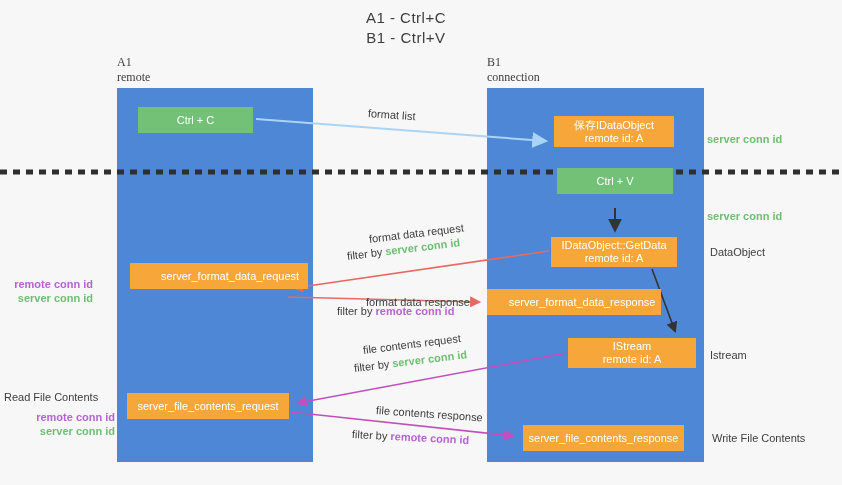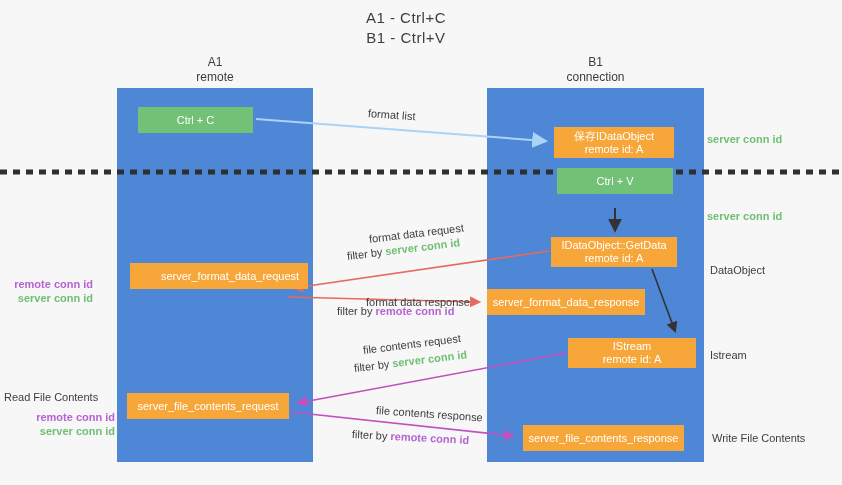--- a/index.html
+++ b/index.html
@@ -1,53 +1,53 @@
 <!DOCTYPE html>
 <html style="--bg: #f7f7f8; --column-blue: #4d87d5; --box-green: #73c077; --box-orange: #f7a73a; --arrow-lightblue: #aad4f5; --arrow-red: #e66a60; --arrow-magenta: #c24fbe; --arrow-black: #333333; --text-purple: #b763d3; --text-green: #6fbf72; --text-dark: #3d3d3d; --dotted-line: #2f2f2f;"><head>
 <meta charset="utf-8">
 <style>
   html,body{margin:0;padding:0;background:#f7f7f8;}
   body{font-family:"Liberation Sans",sans-serif;}
   #canvas{position:relative;width:842px;height:485px;background:var(--bg,#f7f7f8);overflow:hidden;border-radius:10px;}
   .abs{position:absolute;}
   #title{left:306px;top:8px;width:200px;text-align:center;font-size:15px;line-height:20px;color:var(--text-dark);letter-spacing:0.5px;}
-  .col-header{top:55px;text-align:center;font-size:12px;line-height:15px;color:var(--text-dark);}
+  .col-header{top:55px;text-align:left;font-size:12px;line-height:15px;color:var(--text-dark);font-family:Liberation Serif, serif;}
   #header-a{left:117px;width:196px;}
   #header-b{left:487px;width:217px;}
   .column{top:88px;height:374px;background:var(--column-blue);}
   #column-a{left:117px;width:196px;}
   #column-b{left:487px;width:217px;}
   #arrows{left:0;top:0;width:842px;height:485px;pointer-events:none;}
   .box{display:flex;flex-direction:column;align-items:center;justify-content:center;color:#ffffff;font-size:11px;line-height:13px;text-align:center;white-space:nowrap;}
   .green{background:var(--box-green);}
   .orange{background:var(--box-orange);}
   #box-ctrl-c{left:138px;top:107px;width:115px;height:26px;}
-  #box-save{left:554px;top:127px;width:120px;height:31px;}
+  #box-save{left:554px;top:116px;width:120px;height:31px;}
   #box-ctrl-v{left:557px;top:168px;width:116px;height:26px;}
   #box-getdata{left:551px;top:237px;width:126px;height:30px;}
   #box-format-request{left:130px;top:263px;width:156px;height:26px;padding-left:22px;}
-  #box-format-response{left:487px;top:289px;width:158px;height:26px;}
+  #box-format-response{left:487px;top:289px;width:158px;height:26px;padding-left:16px;}
   #box-istream{left:568px;top:338px;width:128px;height:30px;}
   #box-file-request{left:127px;top:393px;width:162px;height:26px;}
   #box-file-response{left:523px;top:425px;width:161px;height:26px;}
   .lbl{font-size:11px;color:var(--text-dark);white-space:nowrap;transform-origin:left center;}
   .green-text{color:var(--text-green);font-weight:bold;}
   .purple-text{color:var(--text-purple);font-weight:bold;}
   #lbl-format-list{left:368px;top:107px;transform:rotate(4deg);}
   #lbl-fmt-req{left:369px;top:233px;transform:rotate(-7deg);}
   #lbl-fmt-req-filter{left:347px;top:250px;transform:rotate(-7deg);}
   #lbl-fmt-resp{left:366px;top:284px;margin-top:12px;}
   #lbl-fmt-resp-filter{left:337px;top:305px;}
   #lbl-file-req{left:363px;top:344px;transform:rotate(-7deg);}
   #lbl-file-req-filter{left:354px;top:362px;transform:rotate(-7deg);}
   #lbl-file-resp{left:376px;top:404px;transform:rotate(4deg);}
   #lbl-file-resp-filter{left:352px;top:428px;transform:rotate(3deg);}
   #lbl-server-conn-top{left:707px;top:133px;}
   #lbl-server-conn-mid{left:707px;top:210px;}
-  #lbl-dataobject{left:710px;top:264px;}
+  #lbl-dataobject{left:710px;top:246px;}
   #lbl-istream-side{left:710px;top:349px;}
   #lbl-write-file{left:712px;top:432px;}
   #lbl-read-file{left:4px;top:391px;}
   #lbl-left-ids-top{left:0;top:277px;width:93px;text-align:right;line-height:14px;}
   #lbl-left-ids-bottom{left:0;top:410px;width:115px;text-align:right;line-height:14px;}
 </style>
 </head>
 <body>
 
 <div id="canvas">

